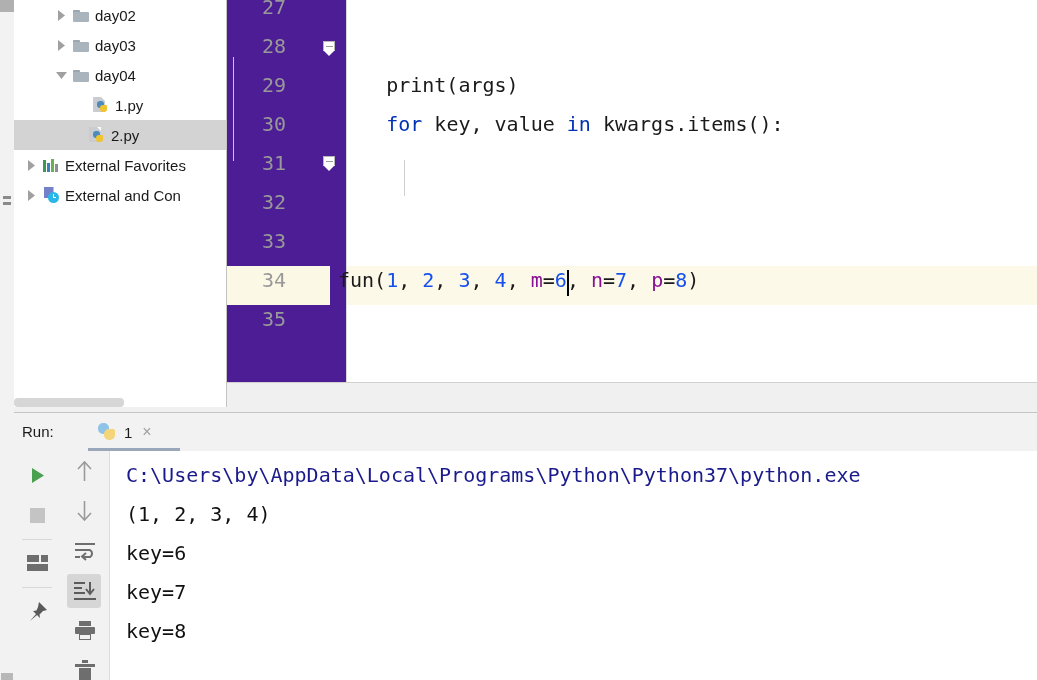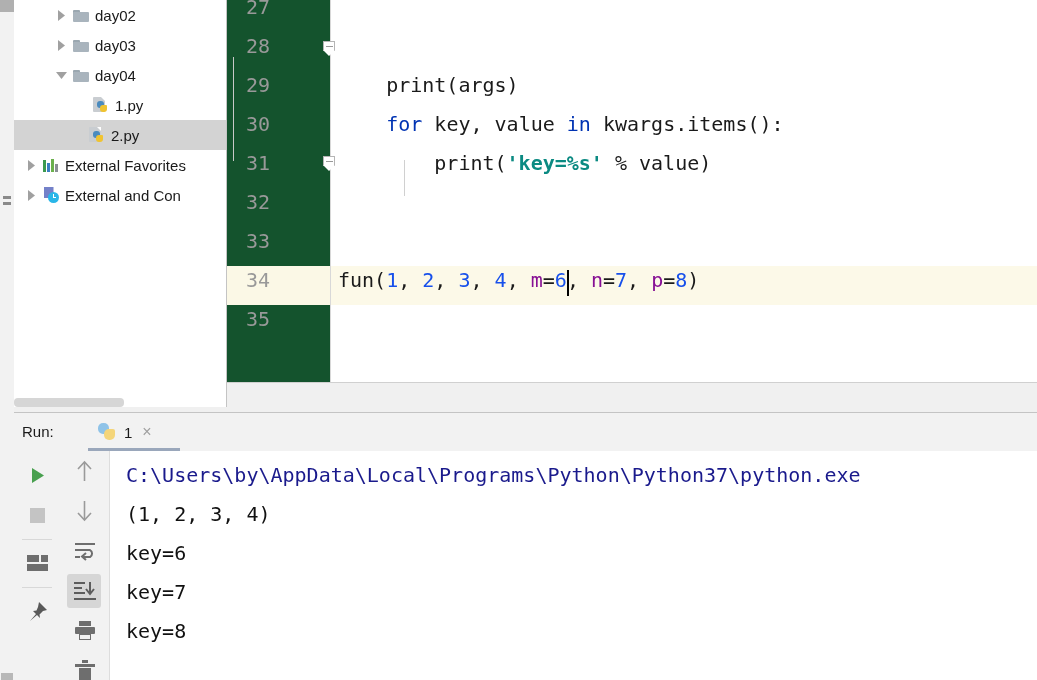--- a/index.html
+++ b/index.html
@@ -131,22 +131,23 @@
   }
 
   
   .editor {
     position: absolute; left: 227px; top: 0; width: 810px; height: 382px;
     background: #ffffff;
     overflow: hidden;
   }
   .gutter {
     position: absolute; left: 0; top: 0; width: 103px; height: 382px;
-    background: #14532d;
+    background: #4c1d95;
     border-right: 1px solid #d8d8d8;
+    padding-left: 16px;
   }
   .gutter-hl {
     position: absolute; left: 0; width: 103px; height: 39px;
     background: #fbf8e6;
   }
   .linenum {
     position: absolute; right: 60px;
     font-family: "DejaVu Sans Mono", monospace;
     font-size: 20px; color: #999999;
     text-align: right; width: 40px;
@@ -408,21 +409,20 @@
       </div>
     </div>
 
     <div class="indent-guide" style="left:177px; top:160px; height:36px;"></div>
 
 
     <div class="code-line" style="top:73px"><span>    print(args)</span></div>
 
     <div class="code-line" style="top:112px"><span class="kw">    for</span><span> key, value </span><span class="kw">in</span><span> kwargs.items():</span></div>
 
-    <div class="code-line" style="top:151px"><span>        print(</span><span class="str">'key=%s'</span><span> % value)</span></div>
 
     <div class="code-line" style="top:268px"><span>fun(</span><span class="num">1</span><span>, </span><span class="num">2</span><span>, </span><span class="num">3</span><span>, </span><span class="num">4</span><span>,</span><span> </span><span class="kwarg">m</span><span>=</span><span class="num">6</span><span>, </span><span class="kwarg">n</span><span>=</span><span class="num">7</span><span>, </span><span class="kwarg">p</span><span>=</span><span class="num">8</span><span>)</span></div>
 
     <div class="caret" style="left:340px; top:270px;"></div>
   </div>
 
   <div class="splitter"></div>
   <div class="splitter-left"></div>
 
   <div class="run-panel">

